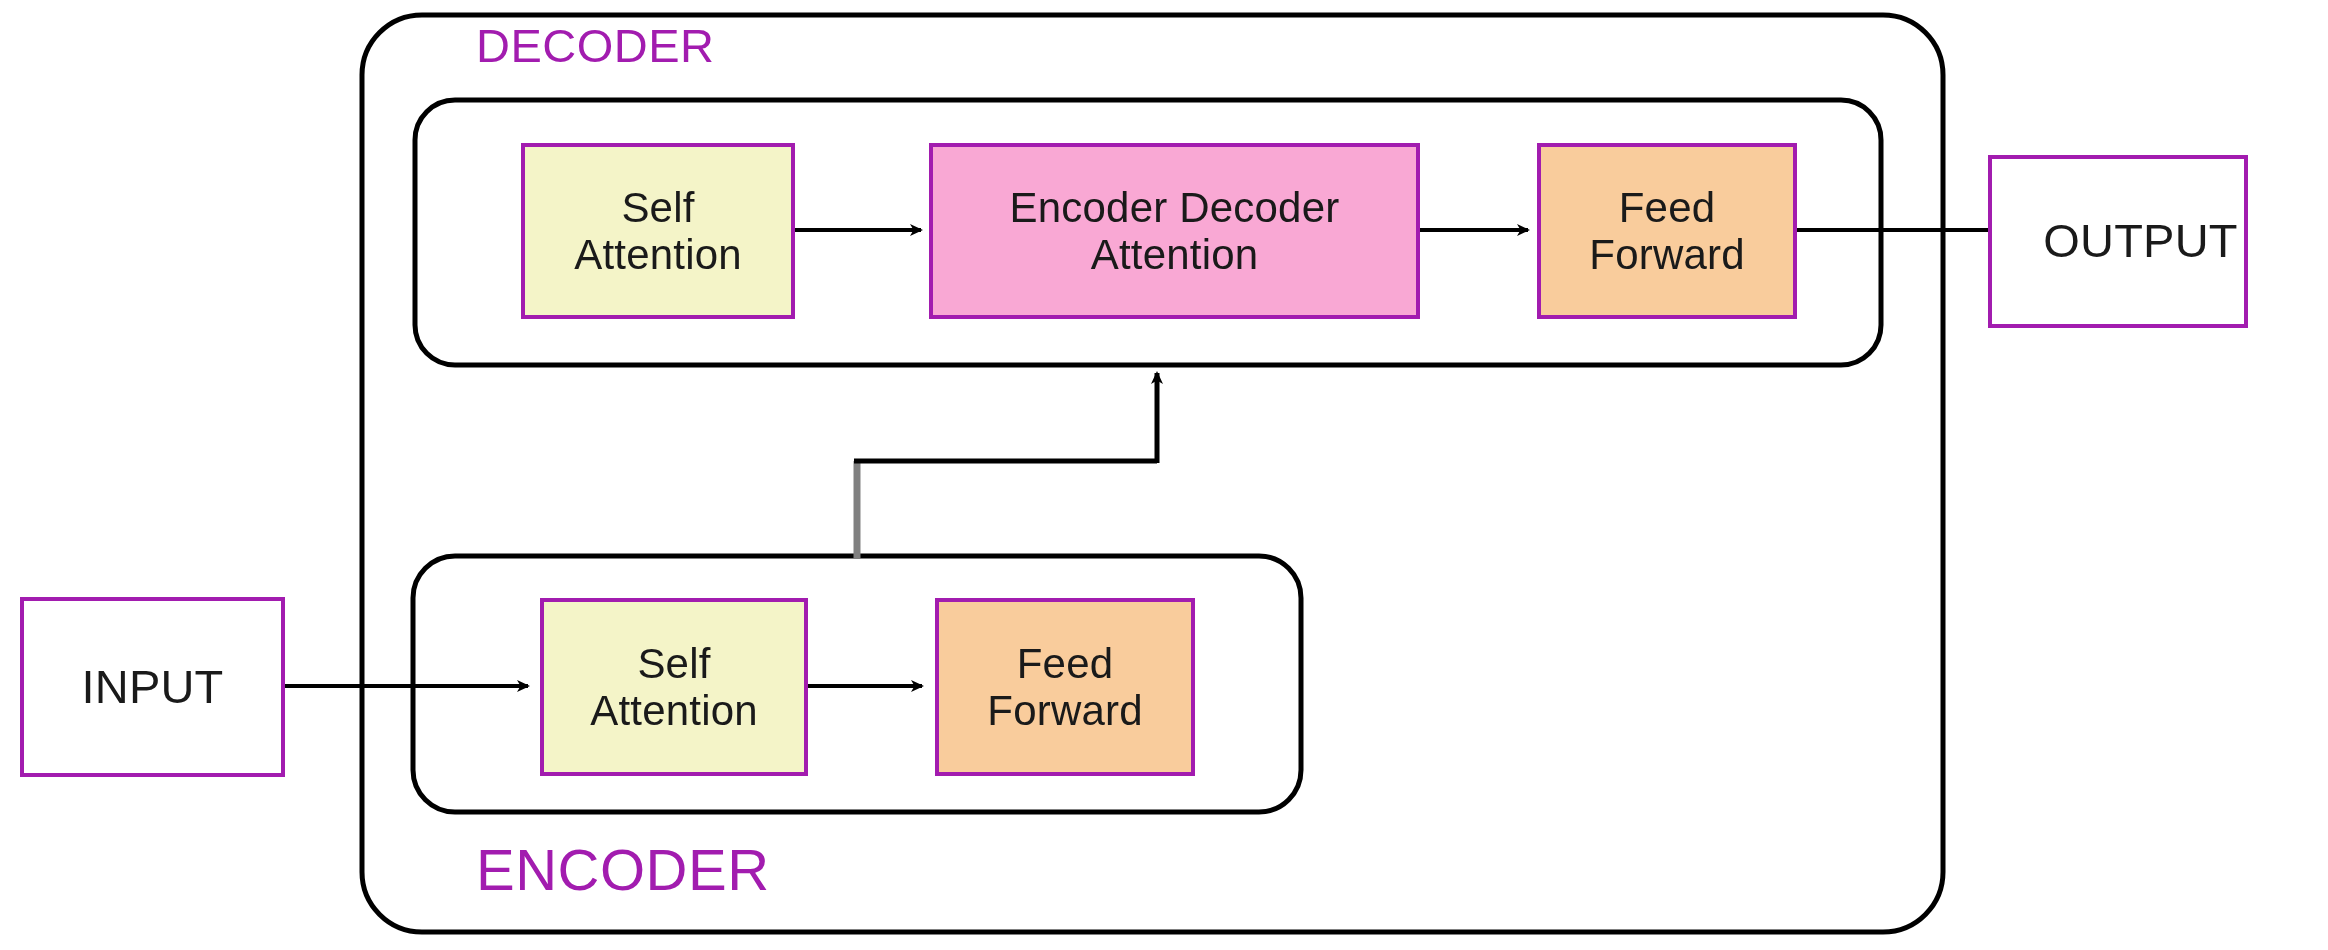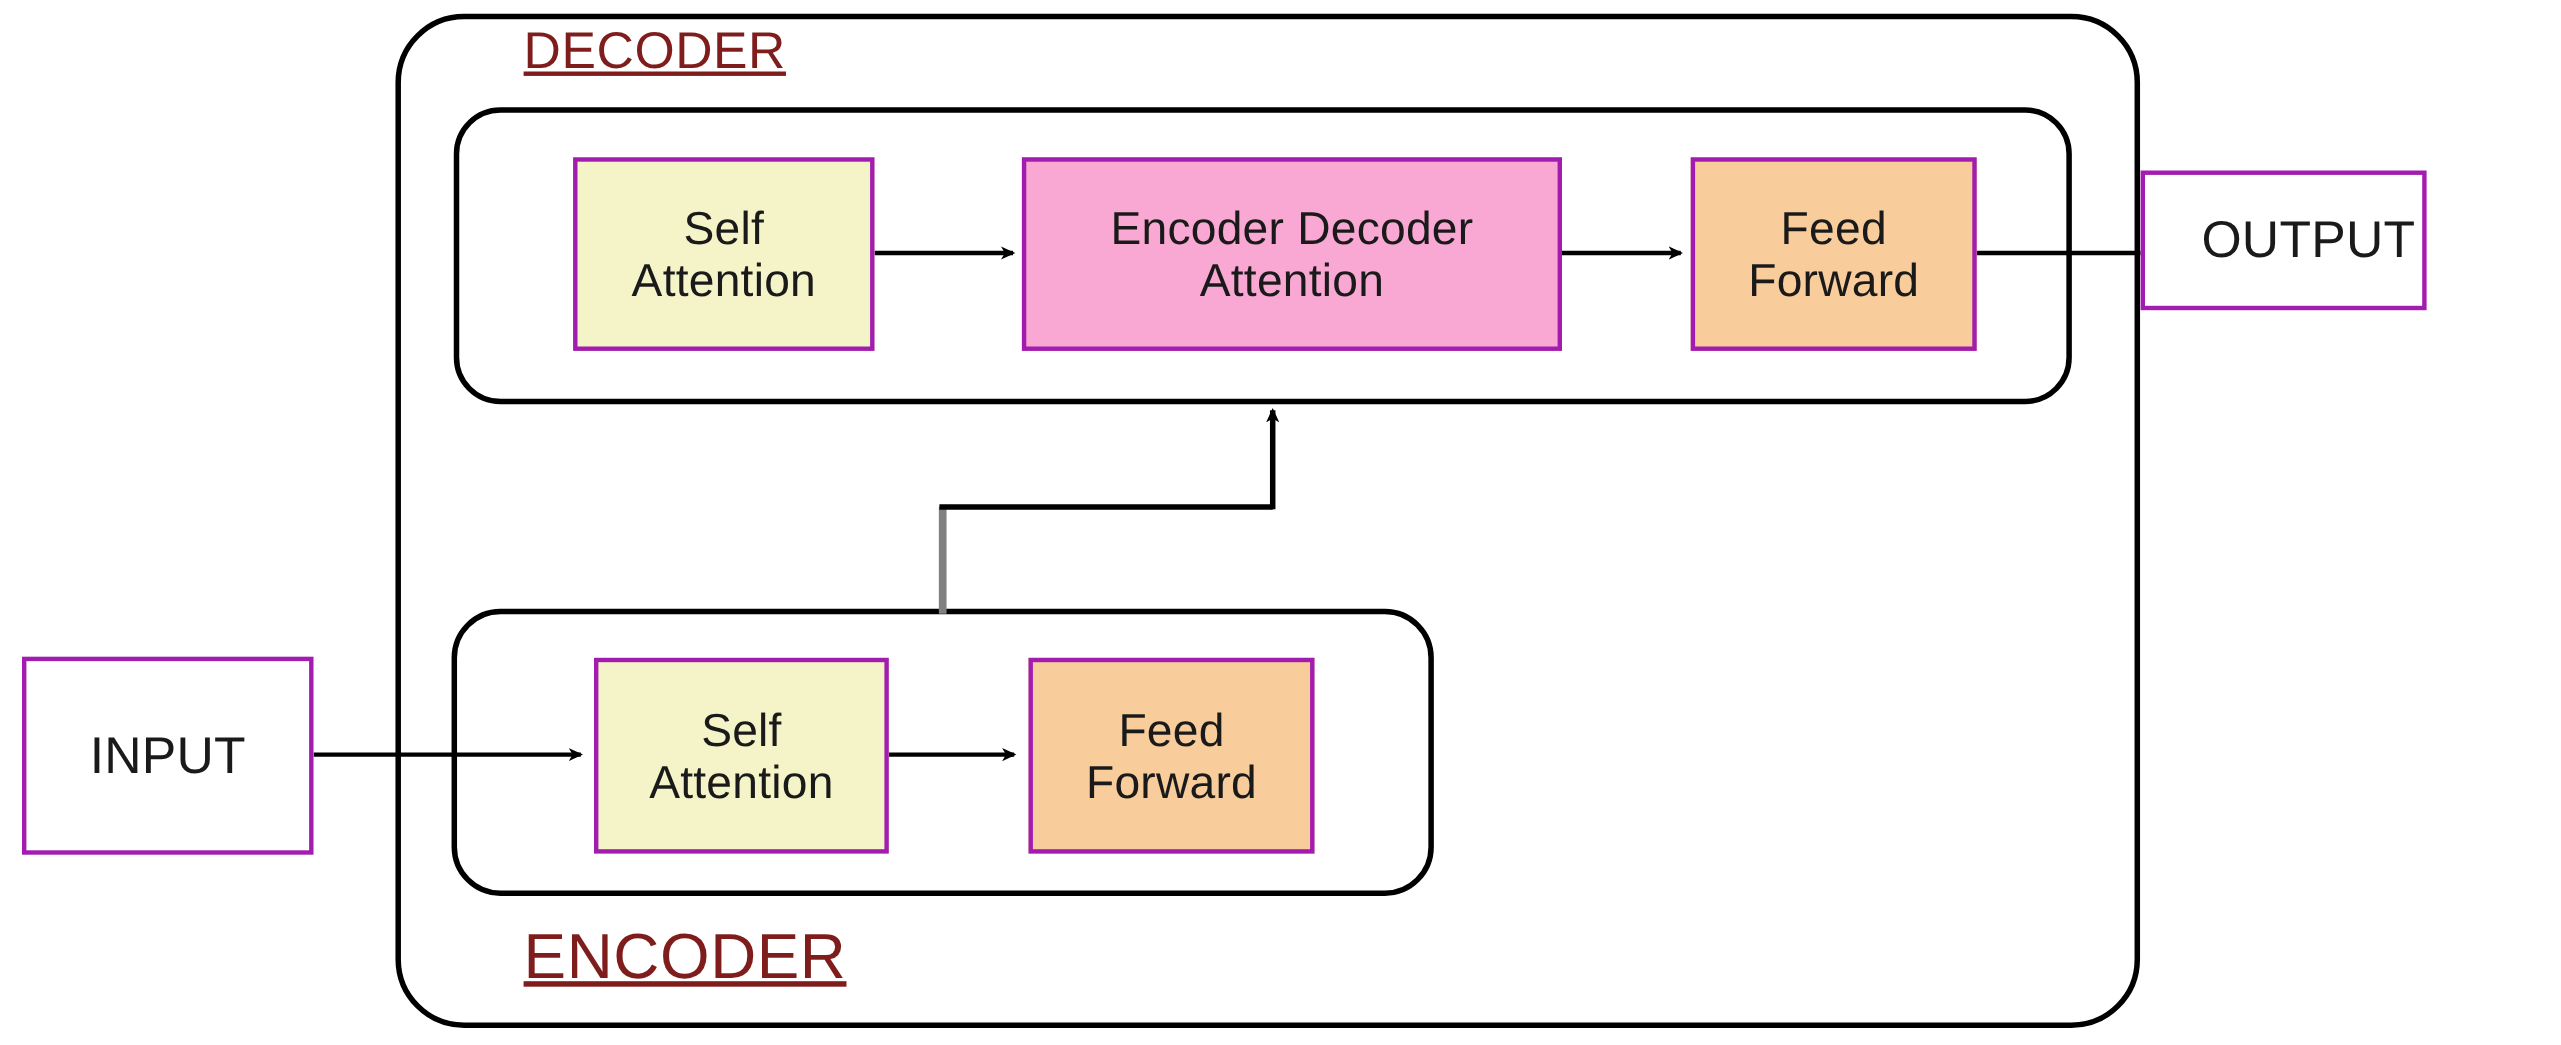--- a/index.html
+++ b/index.html
@@ -34,24 +34,23 @@
     line-height: 1.12;
     letter-spacing: 0.2px;
   }
   .node-label {
     display: block;
     width: 100%;
     white-space: pre-line;
   }
   .group-label {
     position: absolute;
-    color: #7f1d1d;
+    color: #a21caf;
     white-space: nowrap;
     letter-spacing: 0.5px;
-    text-decoration: underline;
   }
 </style>
 </head>
 <body>
 
 <div id="diagram-root">
 
   <svg class="canvas" viewBox="0 0 2328 950">
     <defs>
       <marker id="arrowBlack" markerWidth="14" markerHeight="14" refX="11" refY="6" orient="auto" markerUnits="userSpaceOnUse">
@@ -86,21 +85,21 @@
   </svg>
 
   <div class="group-label" style="left:476px; top:18px; font-size:47px;">DECODER</div>
 
   <div class="group-label" style="left:476px; top:836px; font-size:58px;">ENCODER</div>
 
   <div class="node-box" style="left:20px; top:597px; width:265px; height:180px; background:#FFFFFF; font-size:47px;">
     <span class="node-label">INPUT</span>
   </div>
 
-  <div class="node-box" style="left:1946px; top:155px; width:260px; height:127px; background:#FFFFFF; font-size:47px;padding-left:45px;">
+  <div class="node-box" style="left:1988px; top:155px; width:260px; height:173px; background:#FFFFFF; font-size:47px;padding-left:45px;">
     <span class="node-label">OUTPUT</span>
   </div>
 
   <div class="node-box" style="left:521px; top:143px; width:274px; height:176px; background:#F4F4C8; font-size:42px;">
     <span class="node-label">Self
 Attention</span>
   </div>
 
   <div class="node-box" style="left:929px; top:143px; width:491px; height:176px; background:#f9a8d4; font-size:42px;">
     <span class="node-label">Encoder Decoder

